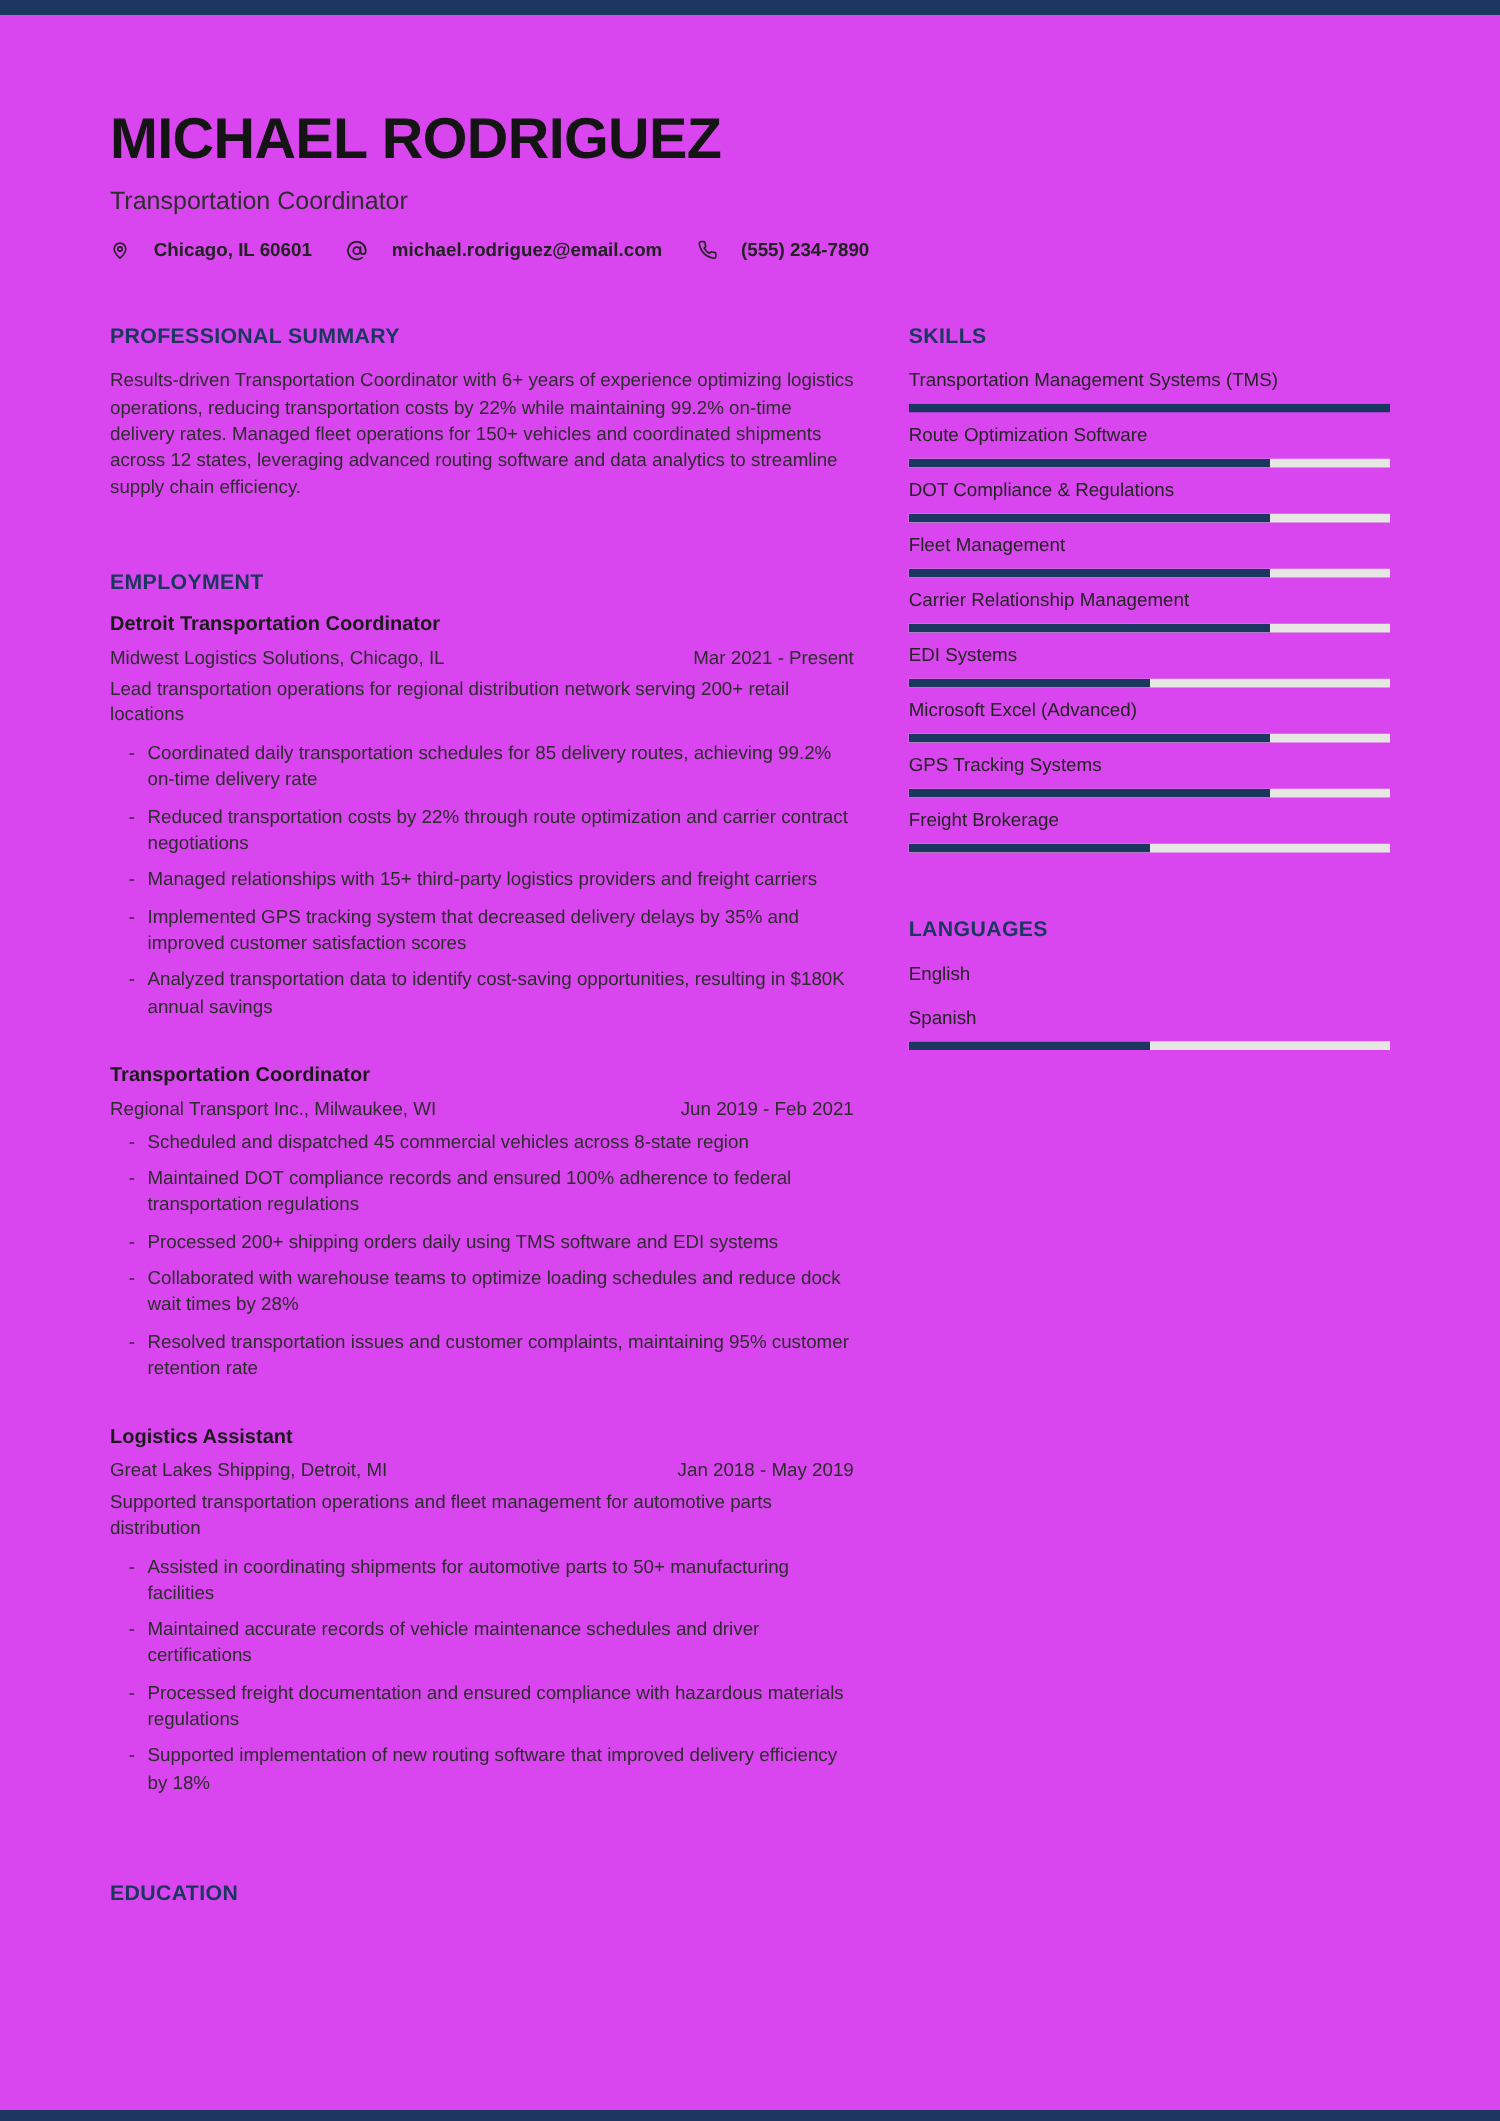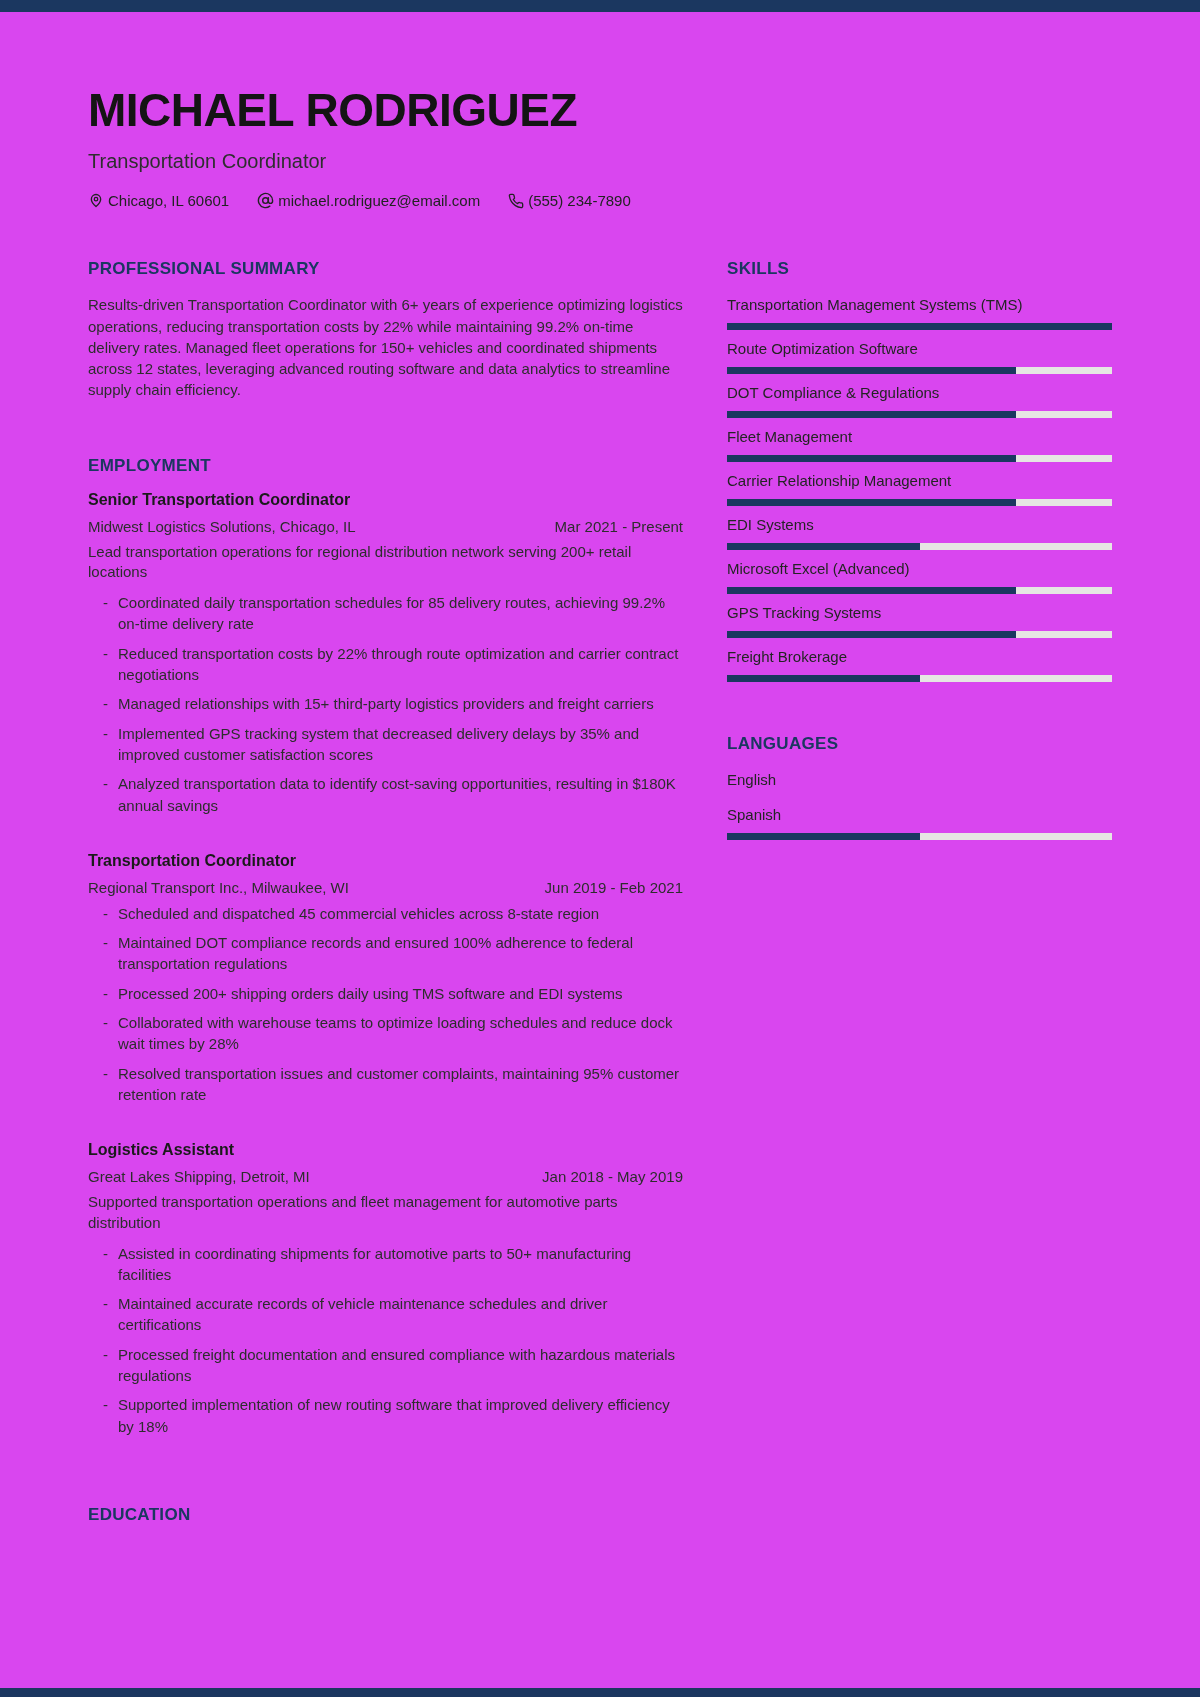--- a/index.html
+++ b/index.html
@@ -40,21 +40,21 @@
     color: #2e2e2e;
     margin-bottom: 19px;
   }
   .contact-row {
     display: flex;
     align-items: center;
     gap: 28px;
     font-size: 15px;
     color: #222222;
   }
-  .contact-item { display: flex; align-items: center; gap: 4px; }
+  .contact-item { display: flex; align-items: flex-start; gap: 19px; font-weight: bold; }
   .contact-item svg { display: block; }
 
   
   .columns {
     display: flex;
     gap: 44px;
     margin-top: 50px;
   }
   .main-col { width: 595px; flex: 0 0 595px; }
   .side-col { flex: 1; min-width: 0; }
@@ -186,21 +186,21 @@
 
       <section class="summary-section">
         <h2 class="section-heading">PROFESSIONAL SUMMARY</h2>
         <p class="summary-text">Results-driven Transportation Coordinator with 6+ years of experience optimizing logistics operations, reducing transportation costs by 22% while maintaining 99.2% on-time delivery rates. Managed fleet operations for 150+ vehicles and coordinated shipments across 12 states, leveraging advanced routing software and data analytics to streamline supply chain efficiency.</p>
       </section>
 
       <section class="employment-section">
         <h2 class="section-heading">EMPLOYMENT</h2>
 
         <div class="job">
-          <div class="job-position">Senior Transportation Coordinator</div>
+          <div class="job-position">Detroit Transportation Coordinator</div>
           <div class="job-company-line">
             <span>Midwest Logistics Solutions, Chicago, IL</span>
             <span class="job-dates">Mar 2021 - Present</span>
           </div>
           <div class="job-desc">Lead transportation operations for regional distribution network serving 200+ retail locations</div>
           <div class="bullets">
             <div class="bullet">Coordinated daily transportation schedules for 85 delivery routes, achieving 99.2% on-time delivery rate</div>
             <div class="bullet">Reduced transportation costs by 22% through route optimization and carrier contract negotiations</div>
             <div class="bullet">Managed relationships with 15+ third-party logistics providers and freight carriers</div>
             <div class="bullet">Implemented GPS tracking system that decreased delivery delays by 35% and improved customer satisfaction scores</div>

